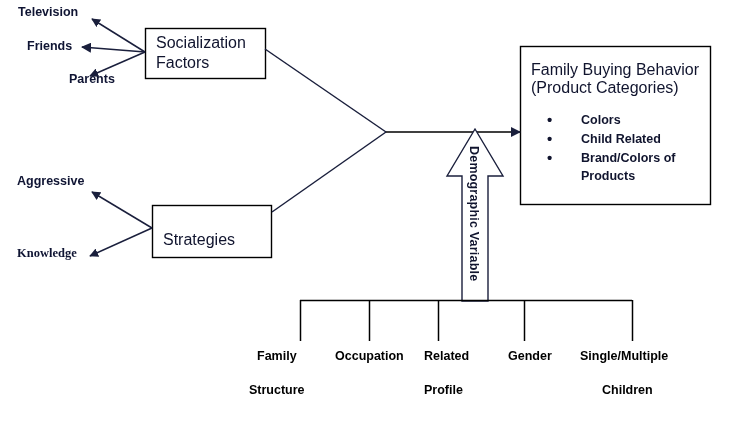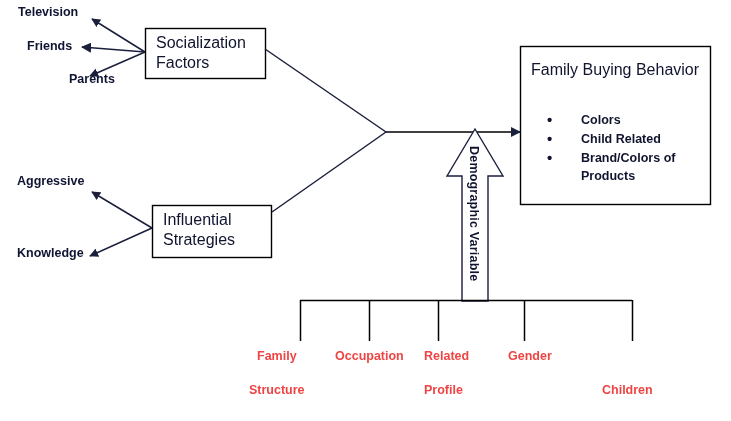--- a/index.html
+++ b/index.html
@@ -37,21 +37,21 @@
   .box-text {
     position: absolute;
     color: #10142e;
     font-weight: normal;
     font-size: 16px;
     line-height: 22px;
     white-space: nowrap;
   }
   .node-lbl {
     position: absolute;
-    color: #ef4444;
+    color: #000000;
     font-weight: bold;
     font-size: 12.5px;
     line-height: 14px;
     white-space: nowrap;
   }
   .bullet-row {
     position: absolute;
     display: flex;
     align-items: flex-start;
     color: #10142e;
@@ -123,29 +123,29 @@
     <line x1="438.5" y1="300" x2="438.5" y2="341" stroke="#000000" stroke-width="1.5"></line>
     <line x1="524.5" y1="300" x2="524.5" y2="341" stroke="#000000" stroke-width="1.5"></line>
     <line x1="632.5" y1="300" x2="632.5" y2="341" stroke="#000000" stroke-width="1.5"></line>
   </svg>
 
   <div class="lbl" style="left:18px; top:5px;">Television</div>
   <div class="lbl" style="left:27px; top:39px;">Friends</div>
   <div class="lbl" style="left:25px; top:72px;margin-left:44px;">Parents</div>
 
   <div class="lbl" style="left:17px; top:174px;">Aggressive</div>
-  <div class="lbl" style="left:17px; top:246px;">Knowledge</div>
+  <div class="lbl" style="left:17px; top:246px;font-family:Liberation Serif, serif;">Knowledge</div>
 
   <div class="box-text" style="left:156px; top:32px;">Socialization</div>
   <div class="box-text" style="left:156px; top:52px;text-align:right;">Factors</div>
 
-  <div class="box-text" style="left:163px; top:209px;">Influential</div>
   <div class="box-text" style="left:531px; top:59px;">Family Buying Behavior</div>
 
   <div class="box-text" style="left:163px; top:229px;">Strategies</div>
+  <div class="box-text" style="left:531px; top:77px;">(Product Categories)</div>
 
   <div class="bullet-row" style="left:547px; top:111px;">
     <span class="bullet-dot">•</span>
     <span>Colors</span>
   </div>
   <div class="bullet-row" style="left:547px; top:130px;">
     <span class="bullet-dot">•</span>
     <span>Child Related</span>
   </div>
   <div class="bullet-row" style="left:547px; top:149px;">
@@ -161,15 +161,16 @@
   <div class="node-lbl" style="left:257px; top:349px;">Family</div>
   <div class="node-lbl" style="left:249px; top:383px;">Structure</div>
 
   <div class="node-lbl" style="left:335px; top:349px;text-align:right;">Occupation</div>
 
   <div class="node-lbl" style="left:424px; top:349px;">Related</div>
   <div class="node-lbl" style="left:424px; top:383px;">Profile</div>
 
   <div class="node-lbl" style="left:508px; top:349px;">Gender</div>
 
+  <div class="node-lbl" style="left:580px; top:349px;">Single/Multiple</div>
   <div class="node-lbl" style="left:602px; top:383px;">Children</div>
 
 </div>
 
 </body></html>

